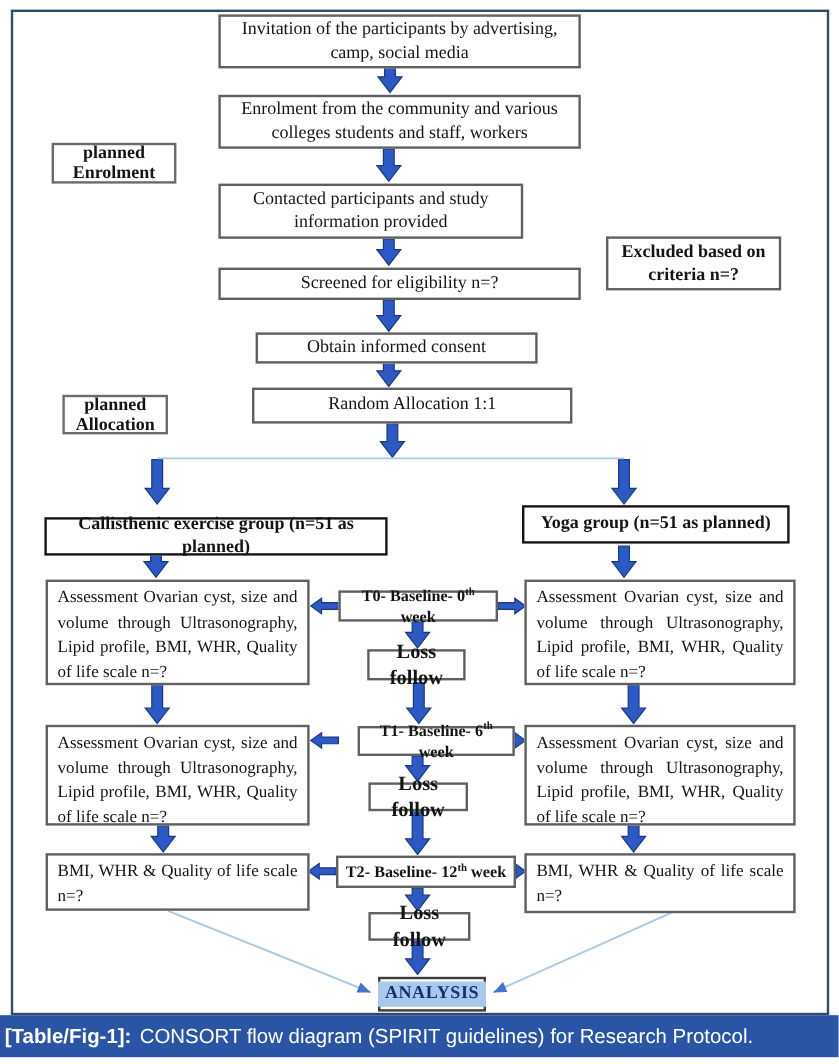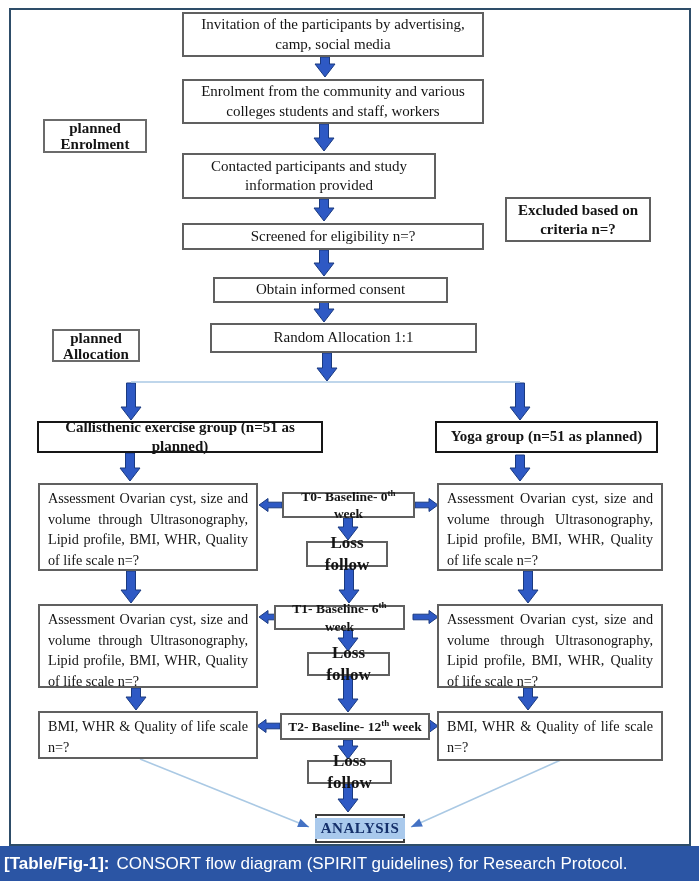--- a/index.html
+++ b/index.html
@@ -98,21 +98,21 @@
 
   <div class="box labelbox" style="left:52px;top:329px;width:88px;height:33px;flex-direction:column;">
     <span>planned</span>
     <span>Allocation</span>
   </div>
 
   <div class="box" style="left:210px;top:323px;width:267px;height:30px;">
       <span>Random Allocation 1:1</span>
     </div>
 
-  <div class="box group" style="left:37px;top:421px;width:286px;height:32px;">
+  <div class="box group" style="left:37px;top:431px;width:286px;height:32px;">
       <span>Callisthenic exercise group (n=51 as planned)</span>
     </div>
 
   <div class="box group" style="left:435px;top:421px;width:223px;height:32px;">
       <span>Yoga group (n=51 as planned)</span>
     </div>
 
   <div class="box jus" style="left:38px;top:483px;width:220px;height:88px;"><span>Assessment Ovarian cyst, size and volume through Ultrasonography, Lipid profile, BMI, WHR, Quality of life scale n=?</span></div>
 
   <div class="box tbox" style="left:282px;top:492px;width:133px;height:26px;">
@@ -120,21 +120,21 @@
   </div>
 
   <div class="box jus" style="left:437px;top:483px;width:226px;height:88px;"><span>Assessment Ovarian cyst, size and volume through Ultrasonography, Lipid profile, BMI, WHR, Quality of life scale n=?</span></div>
 
   <div class="box loss" style="left:306px;top:541px;width:82px;height:26px;">
       <span>Loss follow</span>
     </div>
 
   <div class="box jus" style="left:38px;top:604px;width:220px;height:84px;"><span>Assessment Ovarian cyst, size and volume through Ultrasonography, Lipid profile, BMI, WHR, Quality of life scale n=?</span></div>
 
-  <div class="box tbox" style="left:274px;top:605px;width:131px;height:25px;align-items:center;">
+  <div class="box tbox" style="left:298px;top:605px;width:131px;height:25px;align-items:center;">
     <span><span>T1- Baseline- 6</span><sup>th</sup><span> week</span></span>
   </div>
 
   <div class="box jus" style="left:437px;top:604px;width:226px;height:84px;"><span>Assessment Ovarian cyst, size and volume through Ultrasonography, Lipid profile, BMI, WHR, Quality of life scale n=?</span></div>
 
   <div class="box loss" style="left:307px;top:652px;width:83px;height:24px;">
       <span>Loss follow</span>
     </div>
 
   <div class="box jus" style="left:38px;top:711px;width:220px;height:48px;"><span>BMI, WHR &amp; Quality of life scale n=?</span></div>

